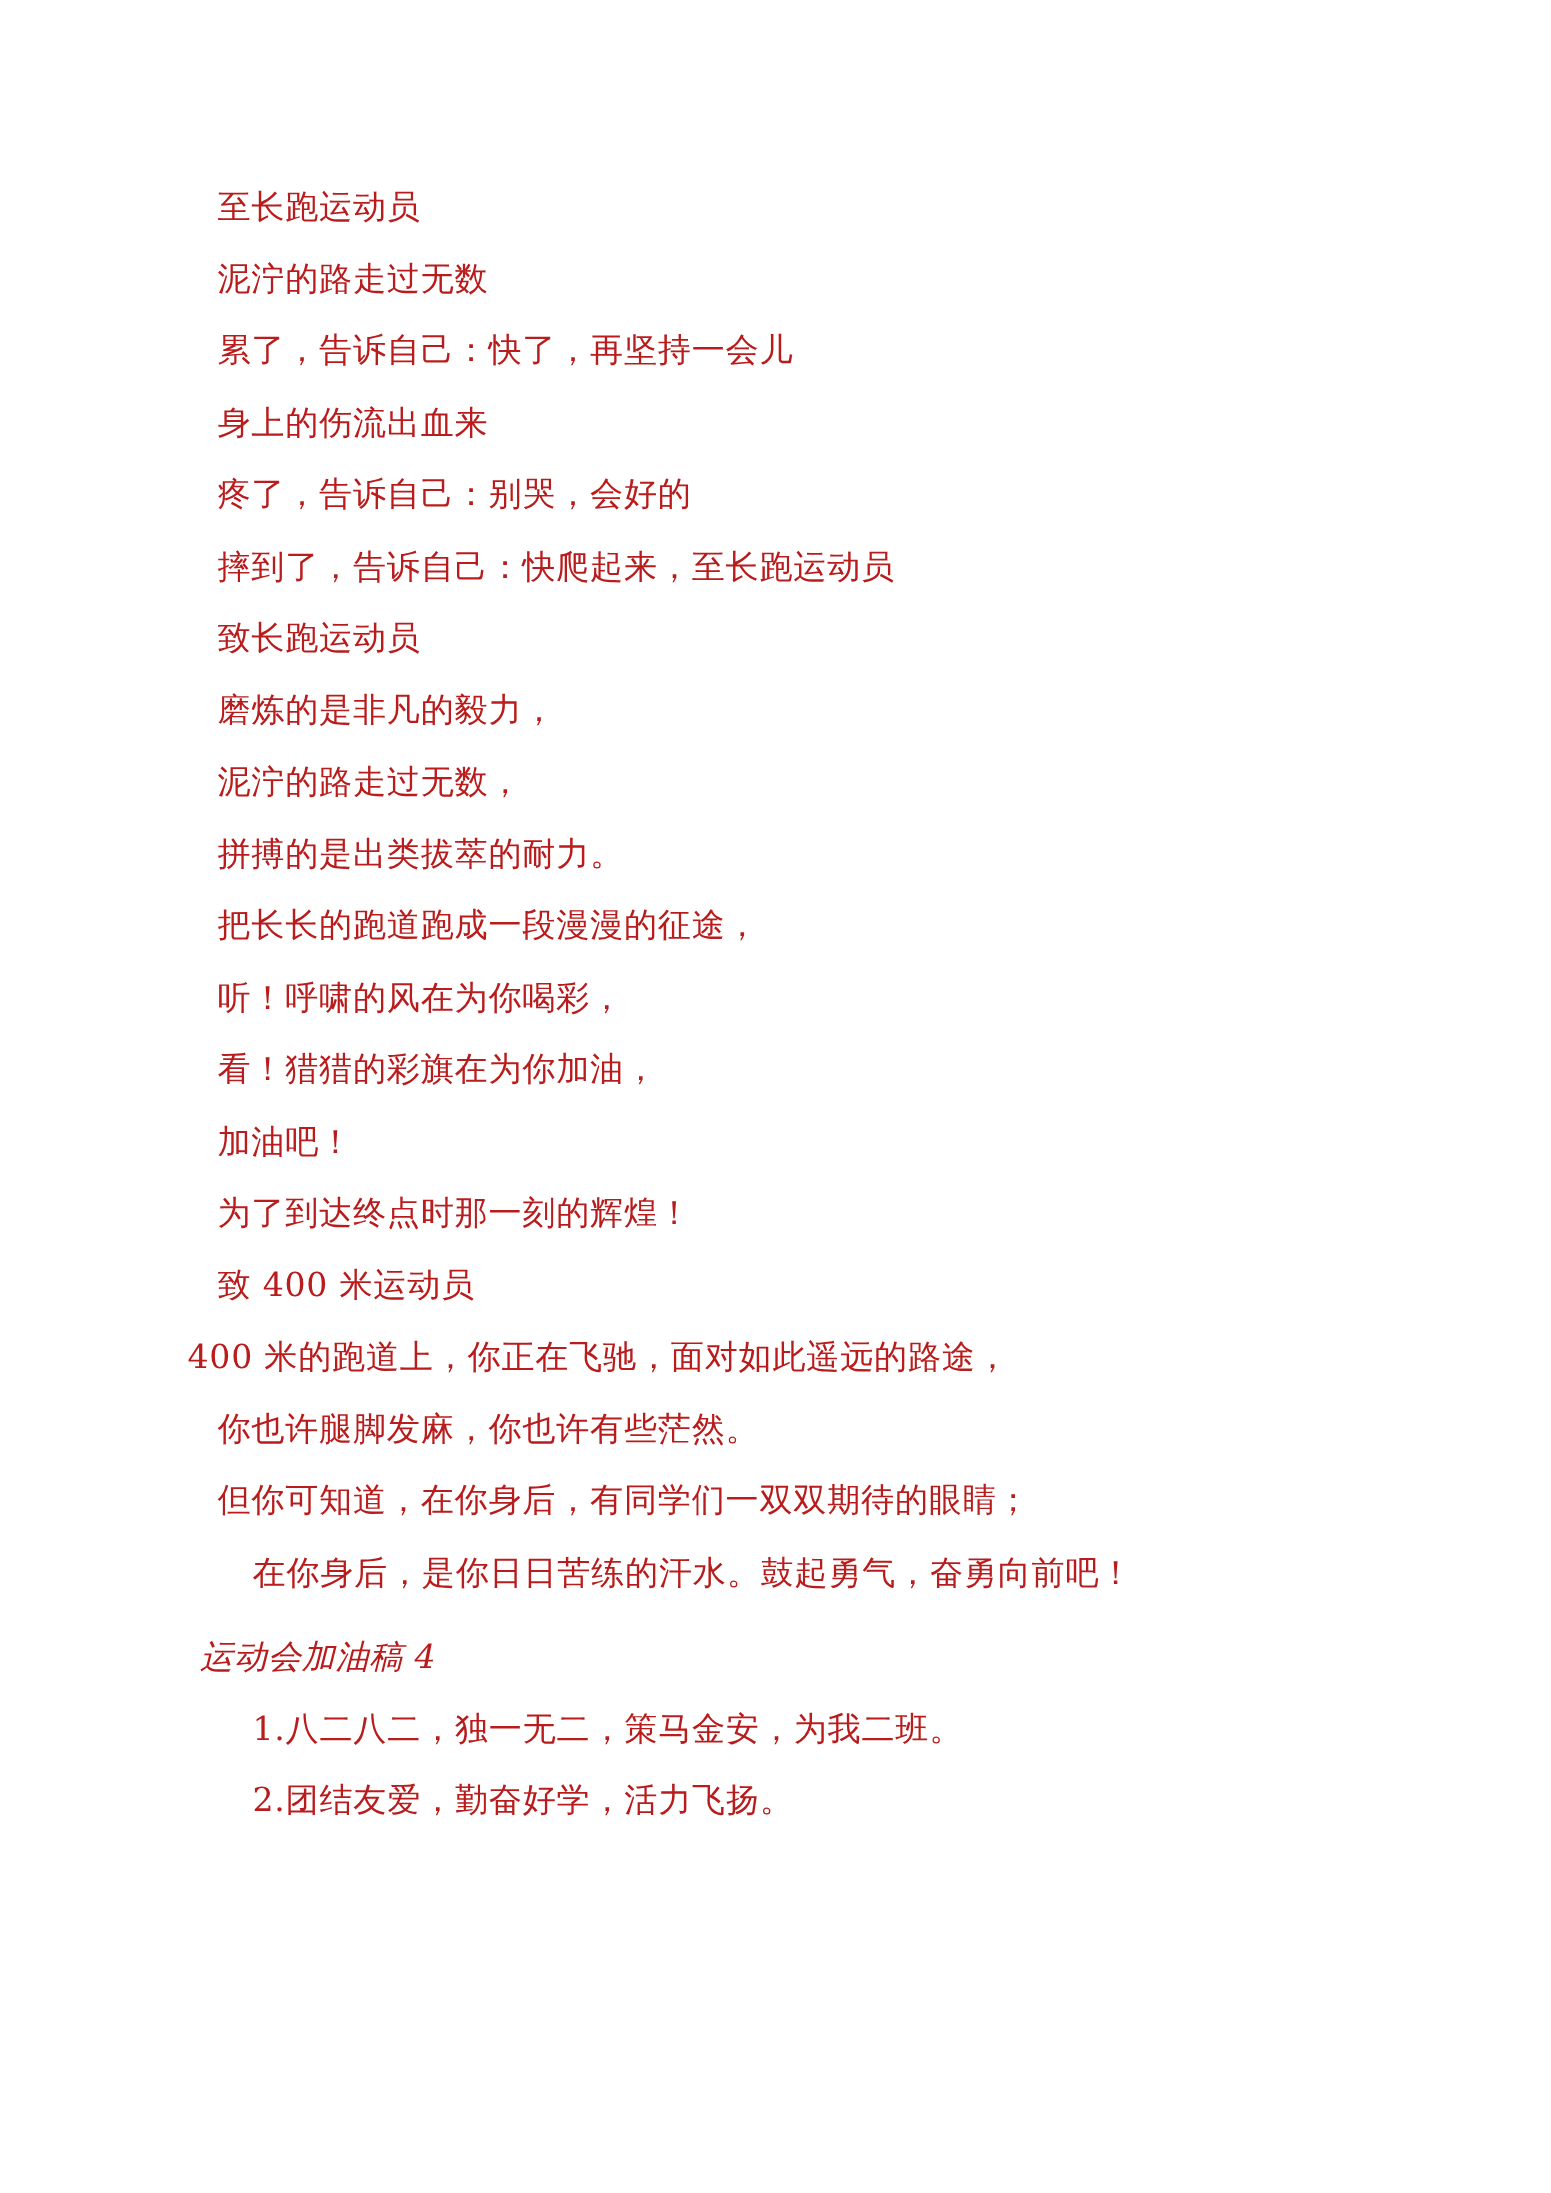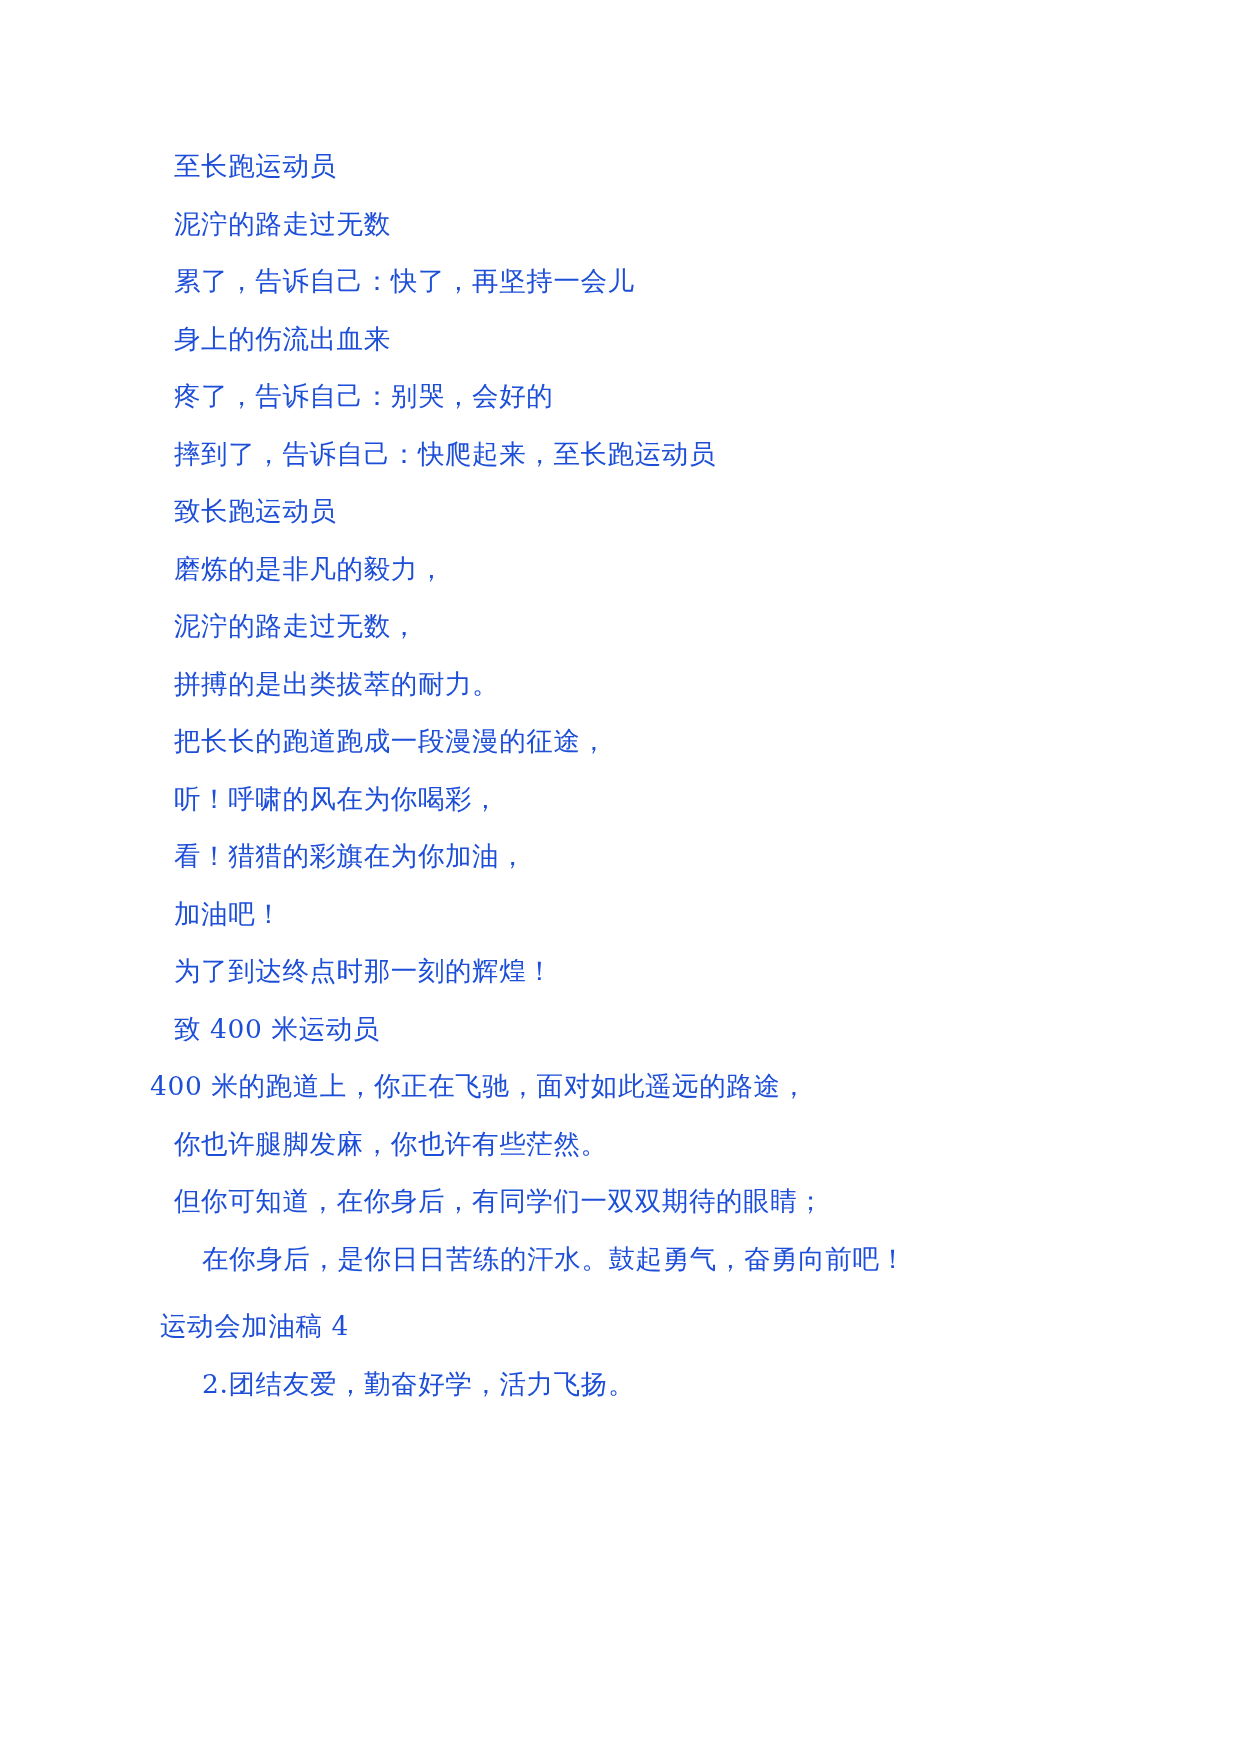--- a/index.html
+++ b/index.html
@@ -19,35 +19,36 @@
     position: relative;
     width: 1241px;
     height: 1754px;
     box-sizing: border-box;
     padding: 140px 150px 0 150px;
   }
   .doc-body {
     font-size: 26.5px;
     line-height: 1.95;
     letter-spacing: 0.6px;
-    color: #1d4ed8;
+    color: #b91c1c;
   }
   .para {
     margin: 0 0 0.22em 0;
     text-align: justify;
     text-justify: inter-ideograph;
     white-space: pre-wrap;
   }
   
   .indent-1 { padding-left: 24px; }
   .indent-2 { padding-left: 52px; }
   .no-indent { padding-left: 0; }
   .heading-line {
     padding-left: 10px;
     margin-top: 16px;
+    font-style: italic;
   }
 </style>
 </head>
 <body>
 
 <div class="page">
   <div class="doc-body">
 
     <p class="para indent-1">至长跑运动员</p>
     <p class="para indent-1">泥泞的路走过无数</p>
@@ -63,16 +64,17 @@
     <p class="para indent-1">听！呼啸的风在为你喝彩，</p>
     <p class="para indent-1">看！猎猎的彩旗在为你加油，</p>
     <p class="para indent-1">加油吧！</p>
     <p class="para indent-1">为了到达终点时那一刻的辉煌！</p>
     <p class="para indent-1">致 400 米运动员</p>
     <p class="para no-indent">400 米的跑道上，你正在飞驰，面对如此遥远的路途，</p>
     <p class="para indent-1">你也许腿脚发麻，你也许有些茫然。</p>
     <p class="para indent-1">但你可知道，在你身后，有同学们一双双期待的眼睛；</p>
     <p class="para indent-2">在你身后，是你日日苦练的汗水。鼓起勇气，奋勇向前吧！</p>
     <p class="para no-indent heading-line">运动会加油稿 4</p>
+    <p class="para indent-2">1.八二八二，独一无二，策马金安，为我二班。</p>
     <p class="para indent-2">2.团结友爱，勤奋好学，活力飞扬。</p>
 
   </div>
 </div>
 
 </body></html>

